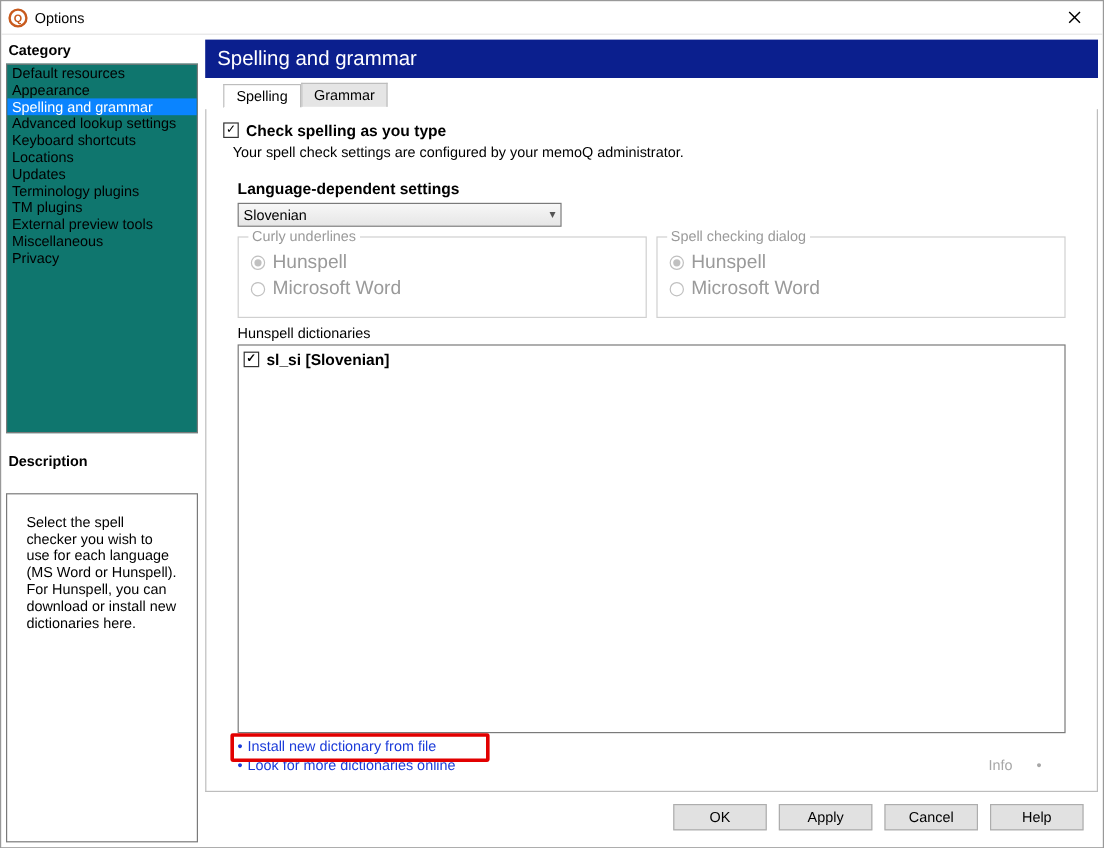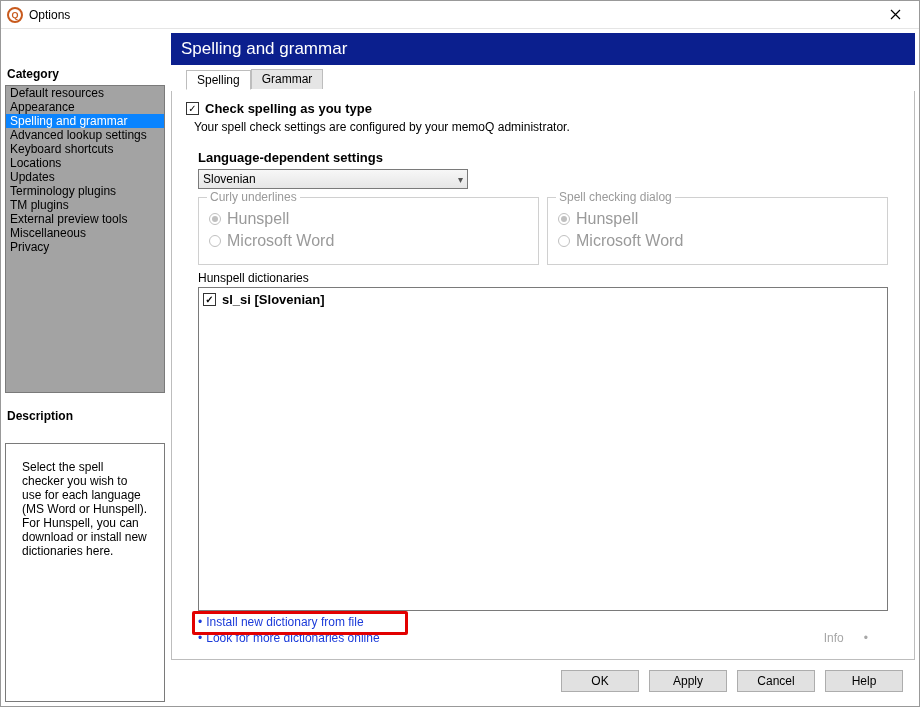--- a/index.html
+++ b/index.html
@@ -4,23 +4,23 @@
 <style>
   * { box-sizing: border-box; margin: 0; padding: 0; }
   body { font-family: "Segoe UI", Tahoma, sans-serif; font-size: 12px; color: #000; background: #fff; overflow: hidden; }
   .window { width: 920px; height: 707px; border: 1px solid #999; display: flex; flex-direction: column; background: #fff;}
   .titlebar { height: 28px; display: flex; align-items: center; padding: 0 2px 0 6px; border-bottom: 1px solid #e5e5e5;}
   .titlebar .ticon { width: 16px; height: 16px; border: 2px solid #c85a1d; border-radius: 50%; display: inline-flex; align-items:center; justify-content:center; font-size:9px; font-weight:bold; color:#c85a1d; background:#fff; margin-right:6px;}
   .titlebar .title { font-size: 12px; }
   .titlebar .spacer { flex:1; }
   .titlebar .xbtn { width:44px; height:28px; display:flex; align-items:center; justify-content:center; font-size:14px; cursor:default;}
   .body { flex:1; display:flex; padding: 4px;}
-  .sidebar { width: 160px; display:flex; flex-direction:column; margin-right:6px;margin-top:32px;}
+  .sidebar { width: 160px; display:flex; flex-direction:column; margin-right:6px;}
   .sbheading { font-weight:bold; font-size:12px; padding:2px 2px 4px 2px;}
-  .catbox { border:1px solid #7a7a7a; flex:0 0 auto; height: 308px; background:#a3a3a3; overflow:hidden;}
+  .catbox { border:1px solid #7a7a7a; flex:0 0 auto; height: 308px; background:#0f766e; overflow:hidden;}
   .catitem { padding:0px 4px 0px 4px; font-size:12px; line-height:14px; white-space:nowrap; cursor:default;}
   .catitem.selected { background:#0a84ff; color:#fff;}
   .descbox { margin-top:16px; border:1px solid #7a7a7a; flex:1; background:#fff; padding:16px; font-size:12px; line-height:14px;}
   .main { flex:1; display:flex; flex-direction:column;}
   .header { background:#0b1f8e; color:#fff; padding:6px 10px; font-size:17px;}
   .tabs-wrap { flex:1; border:1px solid #bdbdbd; border-top:none; position:relative; margin-top:26px;}
   .tabs { position:absolute; top:-22px; left:14px; display:flex;}
   .tab { border:1px solid #bdbdbd; border-bottom:none; padding:2px 10px; font-size:12px; background:#e5e5e5; margin-right:0; cursor:default;}
   .tab.active { background:#fff; border-bottom:1px solid #fff; position:relative; top:1px;}
   .tabbody { padding:10px 14px; height:100%; display:flex; flex-direction:column;}

